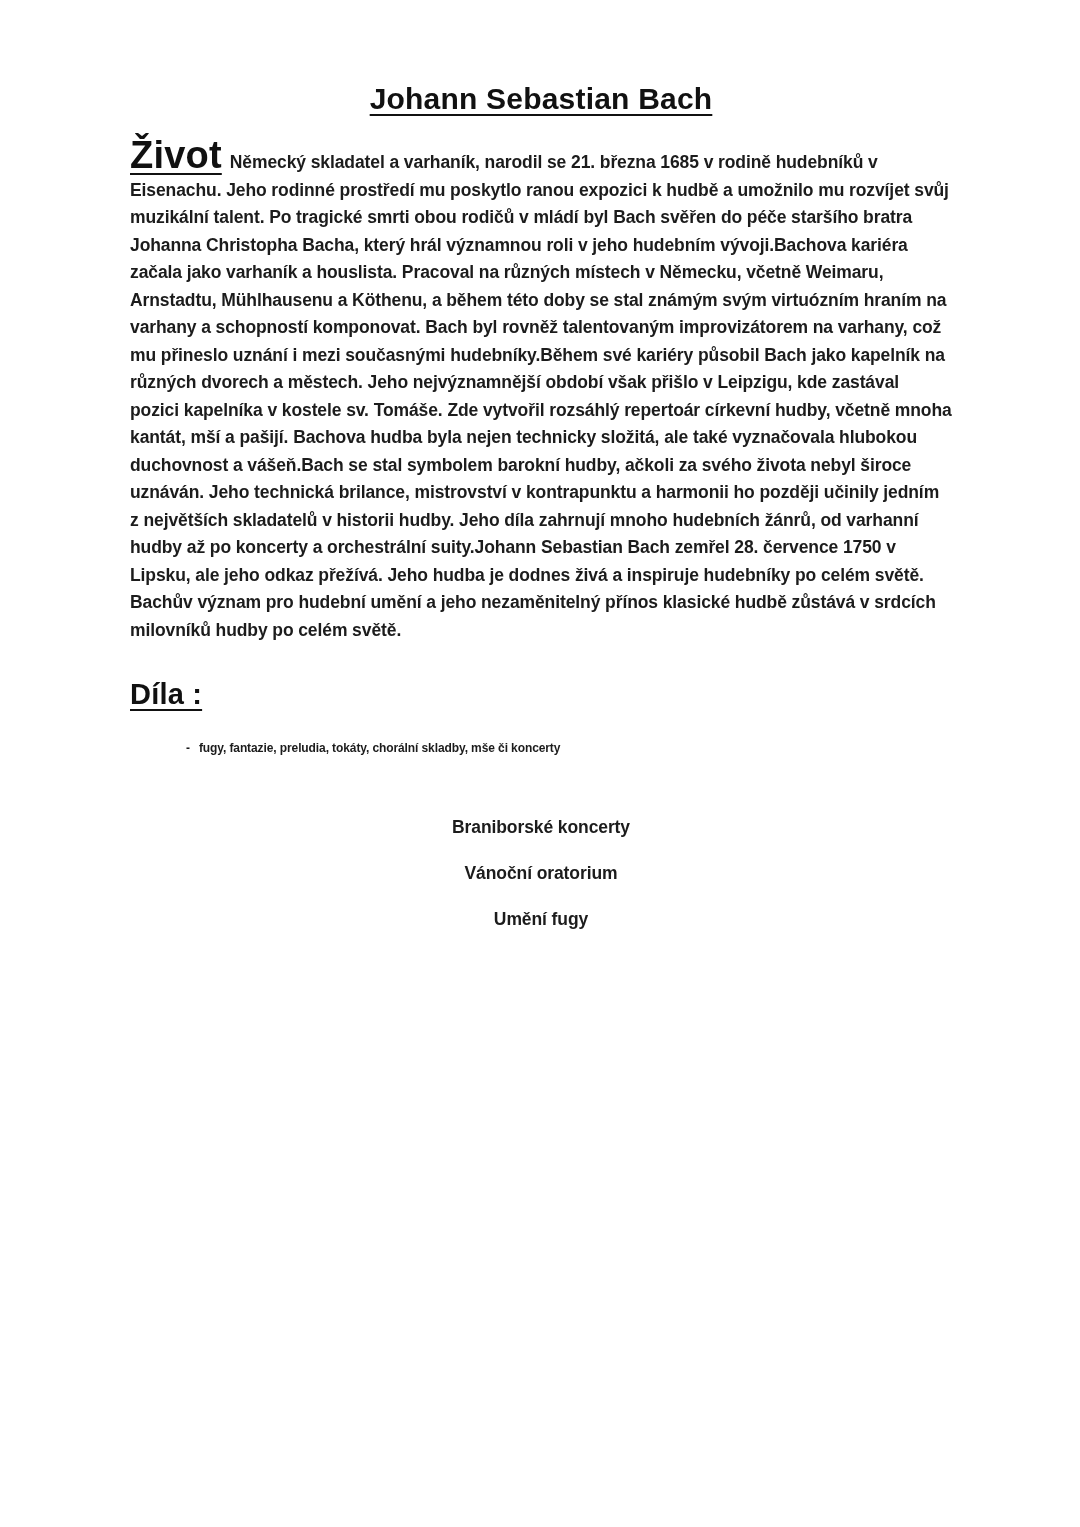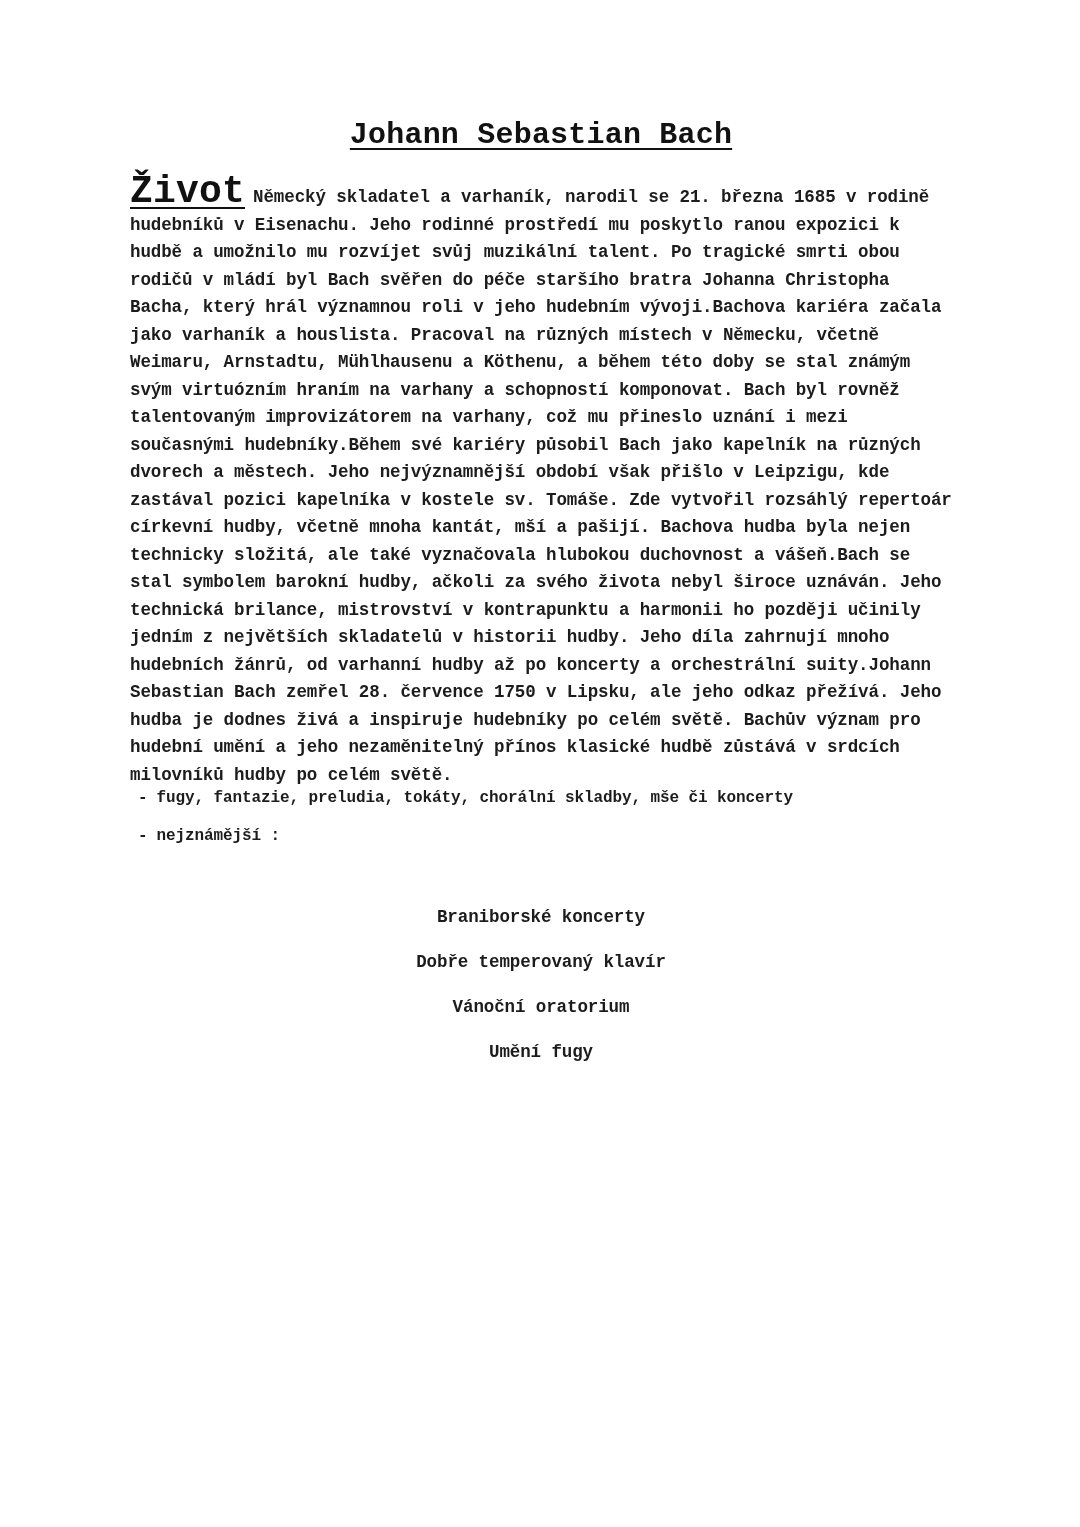--- a/index.html
+++ b/index.html
@@ -8,24 +8,23 @@
     background: #ffffff;
   }
   body {
     font-family: "Liberation Sans", "DejaVu Sans", sans-serif;
     color: #1c1c1c;
   }
   .page {
     width: 1080px;
     height: 1327px;
     box-sizing: border-box;
-    padding: 118px 128px 40px 130px;
+    padding: 82px 128px 40px 130px;
     background: #ffffff;
     overflow: hidden;
-    font-family: Liberation Mono, monospace;
   }
   .u {
     text-decoration: underline;
     text-decoration-thickness: 2px;
     text-underline-offset: 5px;
   }
   h1.doc-title {
     margin: 0 0 26px 0;
     text-align: center;
     font-size: 30px;
@@ -54,25 +53,26 @@
     font-weight: 700;
     color: #111;
     letter-spacing: 0.2px;
   }
   ul.dash-list {
     list-style: none;
     margin: 0;
     padding: 0 0 0 8px;
   }
   ul.dash-list li {
-    font-size: 16px;
+    font-size: 12px;
     font-weight: 700;
     letter-spacing: -0.1px;
     margin-bottom: 20px;
     color: #1c1c1c;
+    margin-left: 48px;
   }
   ul.dash-list li .marker {
     display: inline-block;
     margin-right: 9px;
   }
   .works {
     margin-top: 62px;
     text-align: center;
   }
   .works p {
@@ -85,26 +85,25 @@
 </style>
 </head>
 <body>
 
 <div class="page">
 
   <h1 class="doc-title"><span class="u">Johann Sebastian Bach</span></h1>
 
   <p class="body-par"><span class="inline-heading u">Život</span><span>Německý skladatel a varhaník, narodil se  21. března 1685 v rodině hudebníků v Eisenachu. Jeho rodinné prostředí mu poskytlo ranou expozici k hudbě a umožnilo mu rozvíjet svůj muzikální talent. Po tragické smrti obou rodičů v mládí byl Bach svěřen do péče staršího bratra Johanna Christopha Bacha, který hrál významnou roli v jeho hudebním vývoji.Bachova kariéra začala jako varhaník a houslista. Pracoval na různých místech v Německu, včetně Weimaru, Arnstadtu, Mühlhausenu a Köthenu, a během této doby se stal známým svým virtuózním hraním na varhany a schopností komponovat. Bach byl rovněž talentovaným improvizátorem na varhany, což mu přineslo uznání i mezi současnými hudebníky.Během své kariéry působil Bach jako kapelník na různých dvorech a městech. Jeho nejvýznamnější období však přišlo v Leipzigu, kde zastával pozici kapelníka v kostele sv. Tomáše. Zde vytvořil rozsáhlý repertoár církevní hudby, včetně mnoha kantát, mší a pašijí. Bachova hudba byla nejen technicky složitá, ale také vyznačovala hlubokou duchovnost a vášeň.Bach se stal symbolem barokní hudby, ačkoli za svého života nebyl široce uznáván. Jeho technická brilance, mistrovství v kontrapunktu a harmonii ho později učinily jedním z největších skladatelů v historii hudby. Jeho díla zahrnují mnoho hudebních žánrů, od varhanní hudby až po koncerty a orchestrální suity.Johann Sebastian Bach zemřel 28. července 1750 v Lipsku, ale jeho odkaz přežívá. Jeho hudba je dodnes živá a inspiruje hudebníky po celém světě. Bachův význam pro hudební umění a jeho nezaměnitelný přínos klasické hudbě zůstává v srdcích milovníků hudby po celém světě.</span></p>
 
+  <h2 class="section-heading"><span class="u">Díla :</span></h2>
 
   <ul class="dash-list">
     <li><span class="marker">-</span><span>fugy, fantazie, preludia, tokáty, chorální skladby, mše či koncerty</span></li>
-    <li><span class="marker">-</span><span>nejznámější :</span></li>
   </ul>
 
   <div class="works">
     <p>Braniborské koncerty</p>
-    <p>Dobře temperovaný klavír</p>
     <p>Vánoční oratorium</p>
     <p>Umění fugy</p>
   </div>
 
 </div>
 
 </body></html>

